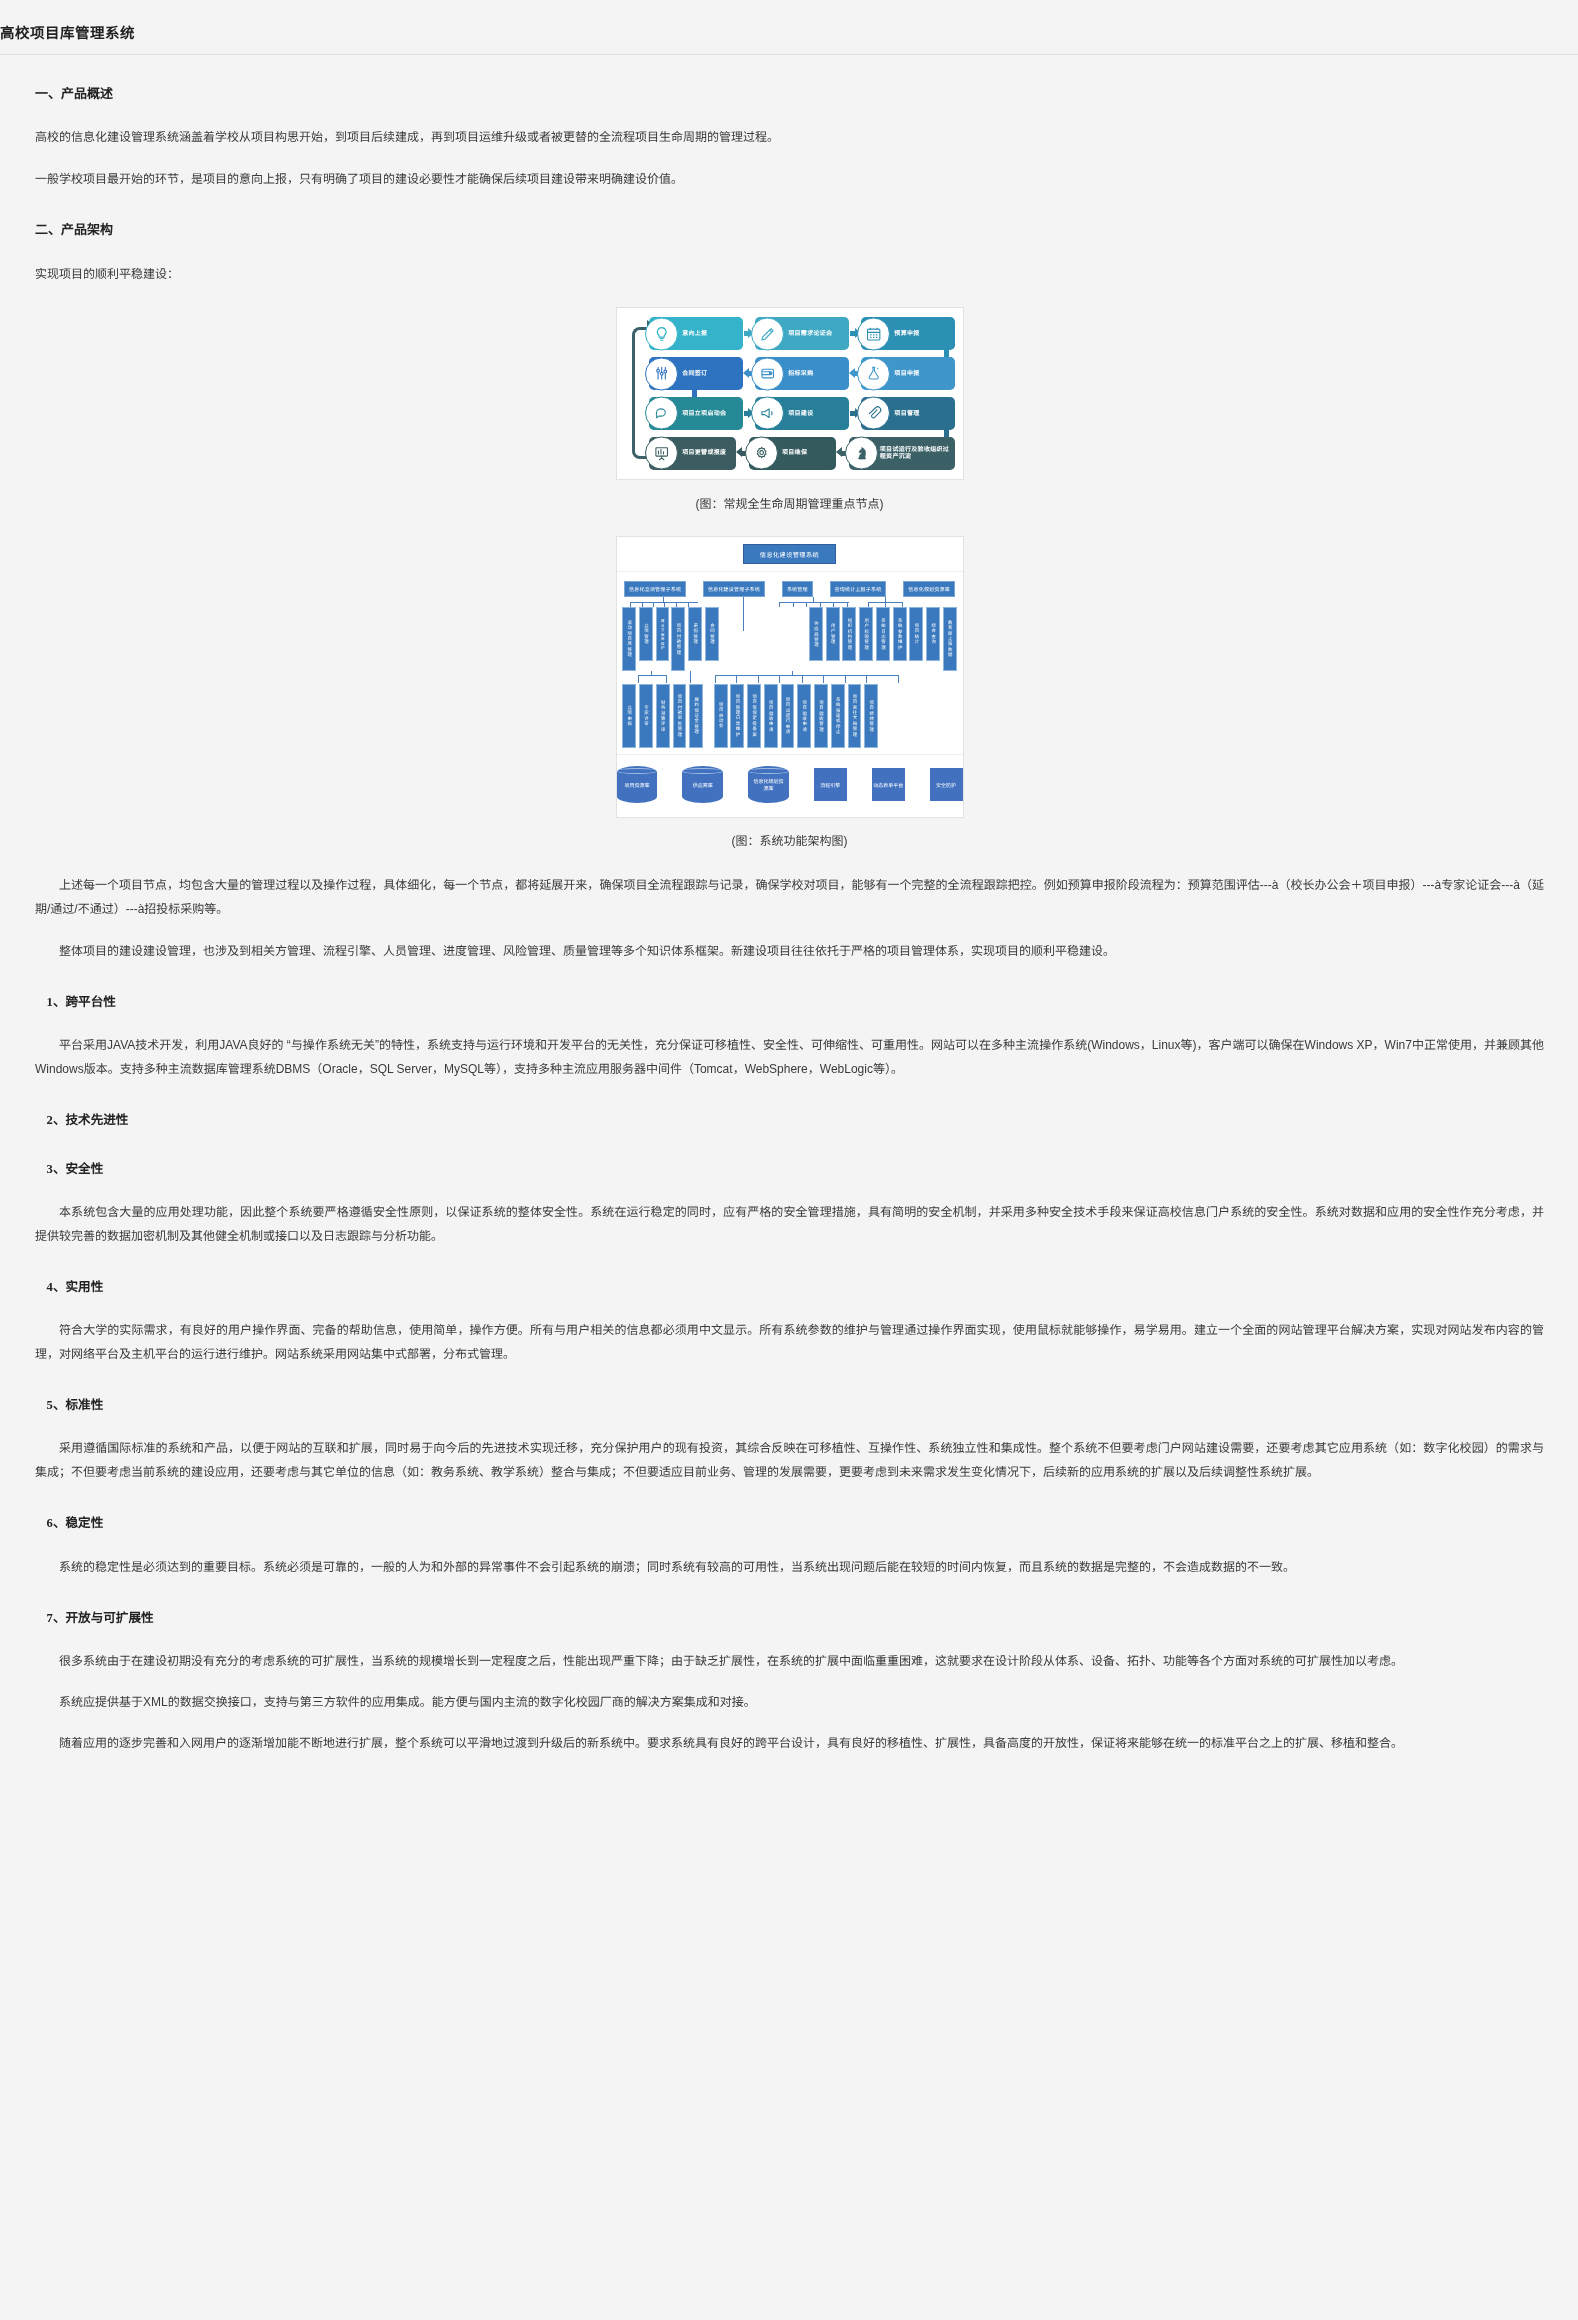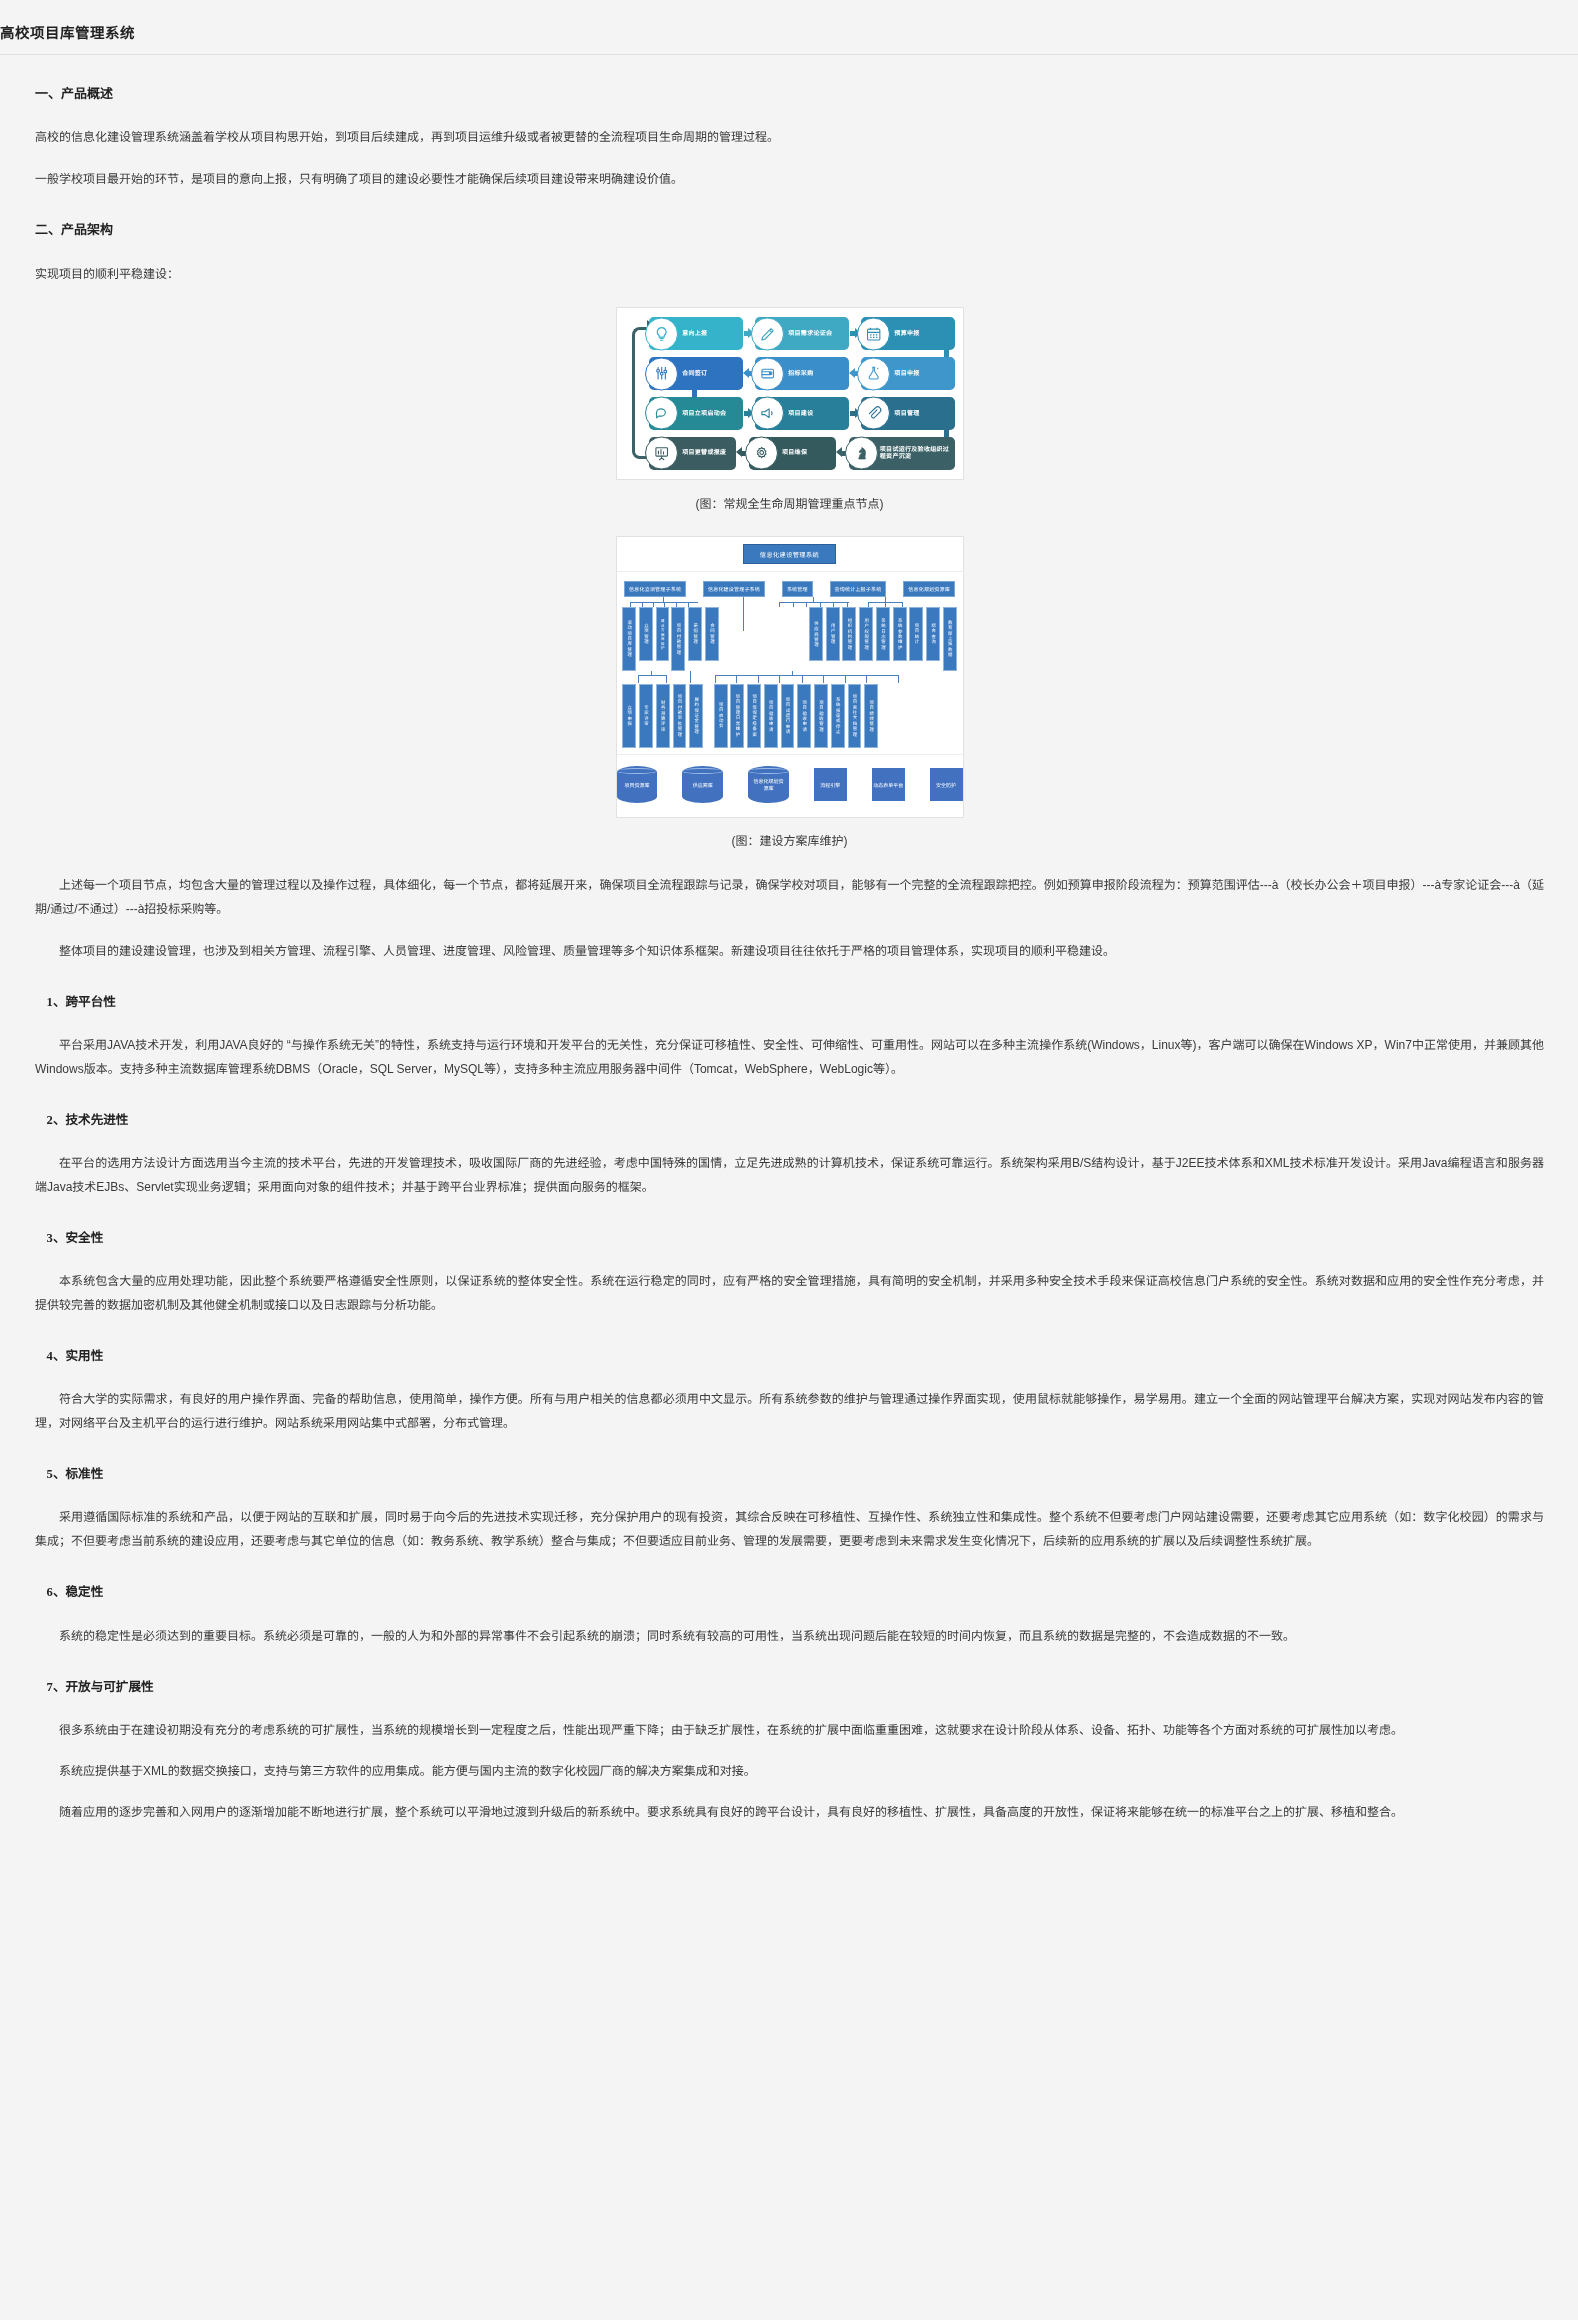--- a/index.html
+++ b/index.html
@@ -606,31 +606,30 @@
           <div class="db-cyl">项目资源库</div>
           <div class="db-cyl">供应商库</div>
           <div class="db-cyl">信息化规划资源库</div>
           <div class="db-box">流程引擎</div>
           <div class="db-box">动态表单平台</div>
           <div class="db-box">安全防护</div>
         </div>
 
       </div>
     </div>
-    <div class="fig-caption">(图：建设方案库维护)</div>
+    <div class="fig-caption">(图：系统功能架构图)</div>
 
     <p class="para indent">上述每一个项目节点，均包含大量的管理过程以及操作过程，具体细化，每一个节点，都将延展开来，确保项目全流程跟踪与记录，确保学校对项目，能够有一个完整的全流程跟踪把控。例如预算申报阶段流程为：预算范围评估---à（校长办公会＋项目申报）---à专家论证会---à（延期/通过/不通过）---à招投标采购等。</p>
     <p class="para indent">整体项目的建设建设管理，也涉及到相关方管理、流程引擎、人员管理、进度管理、风险管理、质量管理等多个知识体系框架。新建设项目往往依托于严格的项目管理体系，实现项目的顺利平稳建设。</p>
 
 
     <h3 class="sub">1、跨平台性</h3>
     <p class="para indent">平台采用JAVA技术开发，利用JAVA良好的 “与操作系统无关”的特性，系统支持与运行环境和开发平台的无关性，充分保证可移植性、安全性、可伸缩性、可重用性。网站可以在多种主流操作系统(Windows，Linux等)，客户端可以确保在Windows XP，Win7中正常使用，并兼顾其他Windows版本。支持多种主流数据库管理系统DBMS（Oracle，SQL Server，MySQL等），支持多种主流应用服务器中间件（Tomcat，WebSphere，WebLogic等）。</p>
 
     <h3 class="sub">2、技术先进性</h3>
-    <p class="para indent">在平台的选用方法设计方面选用当今主流的技术平台，先进的开发管理技术，吸收国际厂商的先进经验，考虑中国特殊的国情，立足先进成熟的计算机技术，保证系统可靠运行。系统架构采用B/S结构设计，基于J2EE技术体系和XML技术标准开发设计。采用Java编程语言和服务器端Java技术EJBs、Servlet实现业务逻辑；采用面向对象的组件技术；并基于跨平台业界标准；提供面向服务的框架。</p>
 
     <h3 class="sub">3、安全性</h3>
     <p class="para indent">本系统包含大量的应用处理功能，因此整个系统要严格遵循安全性原则，以保证系统的整体安全性。系统在运行稳定的同时，应有严格的安全管理措施，具有简明的安全机制，并采用多种安全技术手段来保证高校信息门户系统的安全性。系统对数据和应用的安全性作充分考虑，并提供较完善的数据加密机制及其他健全机制或接口以及日志跟踪与分析功能。</p>
 
     <h3 class="sub">4、实用性</h3>
     <p class="para indent">符合大学的实际需求，有良好的用户操作界面、完备的帮助信息，使用简单，操作方便。所有与用户相关的信息都必须用中文显示。所有系统参数的维护与管理通过操作界面实现，使用鼠标就能够操作，易学易用。建立一个全面的网站管理平台解决方案，实现对网站发布内容的管理，对网络平台及主机平台的运行进行维护。网站系统采用网站集中式部署，分布式管理。</p>
 
     <h3 class="sub">5、标准性</h3>
     <p class="para indent">采用遵循国际标准的系统和产品，以便于网站的互联和扩展，同时易于向今后的先进技术实现迁移，充分保护用户的现有投资，其综合反映在可移植性、互操作性、系统独立性和集成性。整个系统不但要考虑门户网站建设需要，还要考虑其它应用系统（如：数字化校园）的需求与集成；不但要考虑当前系统的建设应用，还要考虑与其它单位的信息（如：教务系统、教学系统）整合与集成；不但要适应目前业务、管理的发展需要，更要考虑到未来需求发生变化情况下，后续新的应用系统的扩展以及后续调整性系统扩展。</p>
 

